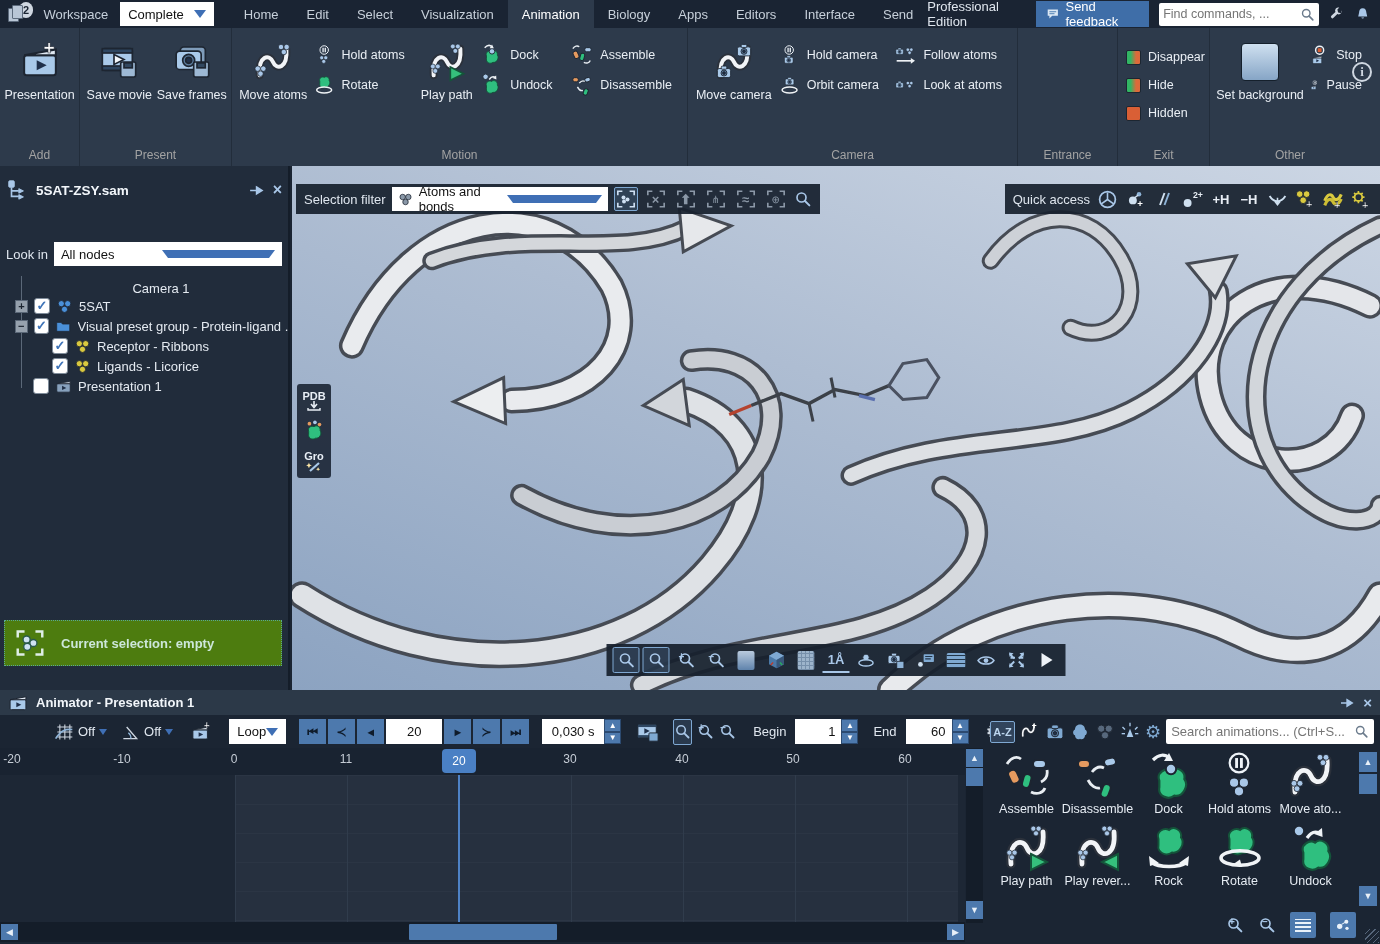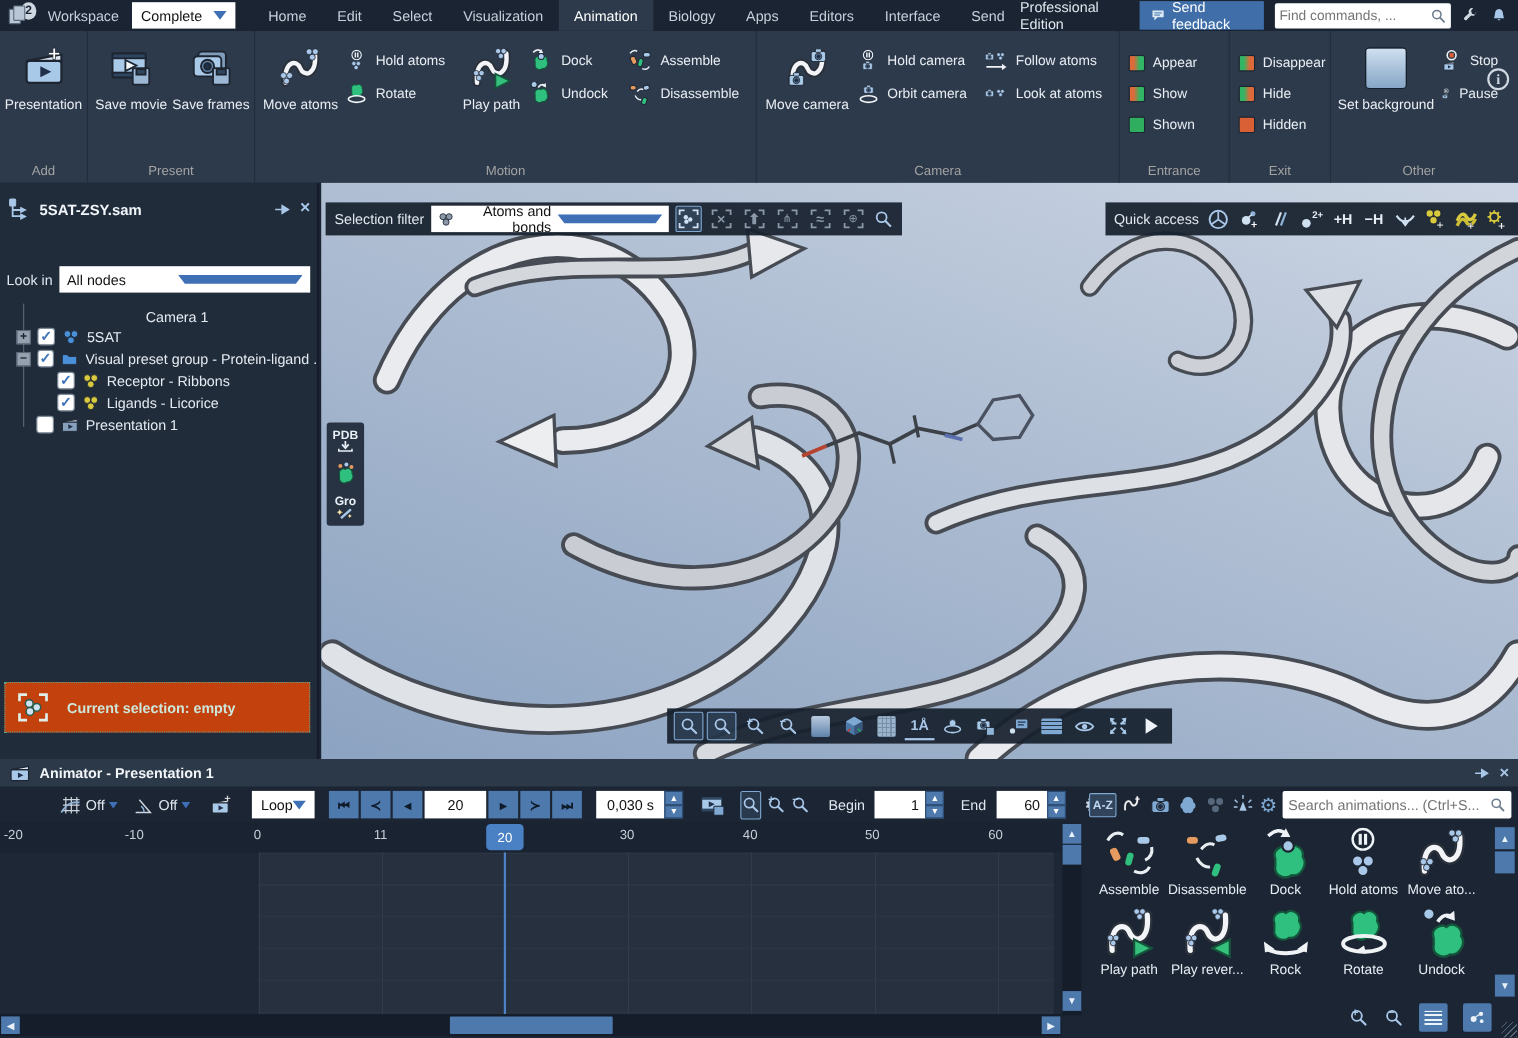--- a/index.html
+++ b/index.html
@@ -50,25 +50,25 @@
 .lp-search{position:absolute;top:44px;left:6px;right:6px;height:26px;background:#fff;border-radius:2px;display:flex;align-items:center;padding:0 6px;}
 .lp-search input{border:0;outline:0;flex:1;font-size:13px;color:#333;background:transparent;min-width:0;font-family:"Liberation Sans",sans-serif;}
 .lookin{position:absolute;top:76px;left:6px;right:6px;height:24px;display:flex;align-items:center;gap:6px;}
 .dd{background:#fff;color:#111;height:24px;display:flex;align-items:center;padding:0 7px;flex:1;}
 .dd span{flex:1;}
 .tree{position:absolute;top:110px;left:0;right:0;}
 .trow{height:20px;display:flex;align-items:center;gap:5px;color:#e4eaf1;font-size:13px;position:relative;}
 .guide{position:absolute;left:21px;top:110px;width:1px;height:112px;background:#5b6878;}
 .exp{width:13px;height:13px;background:#96a1ad;color:#1c2530;font-size:11px;line-height:11px;font-weight:bold;display:flex;align-items:center;justify-content:center;border:1px solid #5b6878;}
 .cb{width:16px;height:16px;background:#fff;border:1px solid #7f8c9a;border-radius:3px;color:#3f74b8;font-weight:bold;font-size:13px;line-height:14px;text-align:center;}
-.selbar{position:absolute;top:454px;left:4px;width:278px;height:46px;background:#c2410c;border:1px dotted #59a893;display:flex;align-items:center;gap:16px;padding:0 10px;}
+.selbar{position:absolute;top:454px;left:4px;width:278px;height:46px;background:#4d7c0f;border:1px dotted #59a893;display:flex;align-items:center;gap:16px;padding:0 10px;}
 .selbar .txt{color:#cde7da;font-weight:bold;font-size:13px;}
 
 
-.viewport{position:absolute;top:166px;left:292px;right:0;height:524px;background:linear-gradient(200deg,#ccd6e4 0%,#aebdd2 45%,#8ca3c1 100%);overflow:hidden;text-align:right;}
+.viewport{position:absolute;top:166px;left:292px;right:0;height:524px;background:linear-gradient(200deg,#ccd6e4 0%,#aebdd2 45%,#8ca3c1 100%);overflow:hidden;}
 .protein{position:absolute;inset:0;width:100%;height:100%;}
 .vp-bar{position:absolute;height:30px;background:rgba(23,32,45,.93);display:flex;align-items:center;gap:6px;padding:0 8px;font-size:13px;color:#dfe6ee;z-index:5;}
 .selfilter-dd{background:#fff;color:#111;width:216px;height:24px;display:flex;align-items:center;gap:6px;padding:0 6px;}
 .selfilter-dd span{flex:1;}
 .brk{width:24px;height:24px;display:flex;align-items:center;justify-content:center;color:#8b98a7;position:relative;}
 .brk.on{color:#cfe0f2;border:1px solid #7fa8d2;border-radius:2px;background:rgba(90,130,175,.25);}
 .qa-ico{color:#a9c7e8;display:flex;align-items:center;justify-content:center;height:24px;min-width:22px;font-weight:bold;}
 .vp-left{position:absolute;left:5px;top:218px;width:34px;background:rgba(27,37,52,.9);border-radius:3px;display:flex;flex-direction:column;align-items:center;gap:4px;padding:4px 0;z-index:5;}
 .vp-left .pbtn{width:30px;height:26px;display:flex;flex-direction:column;align-items:center;justify-content:center;color:#e8eef5;font-size:11px;font-weight:bold;line-height:10px;}
 .vp-bottom{position:absolute;bottom:14px;left:50%;transform:translateX(-50%);height:32px;background:rgba(23,32,45,.93);display:flex;align-items:center;gap:3px;padding:0 6px;z-index:5;}
@@ -456,34 +456,20 @@
               <use href="#sy-mol" x="12" y="6" width="11" height="11"></use>
             </g>
           </svg>
         <span>Look at atoms</span>
       </div>
     </div>
     <div class="glabel">Camera</div>
   </div>
 
   <div class="rgroup" style="width:100px;">
-    <div class="scol" style="gap:6px;padding-top:10px;">
-      <div class="sitem">
-          <span class="sq appear"></span>
-          <span>Appear</span>
-        </div>
-      <div class="sitem">
-          <span class="sq appear"></span>
-          <span>Show</span>
-        </div>
-      <div class="sitem">
-          <span class="sq shown"></span>
-          <span>Shown</span>
-        </div>
-    </div>
     <div class="glabel">Entrance</div>
   </div>
 
   <div class="rgroup" style="width:92px;">
     <div class="scol" style="gap:6px;padding-top:10px;">
       <div class="sitem">
           <span class="sq exit"></span>
           <span>Disappear</span>
         </div>
       <div class="sitem">

